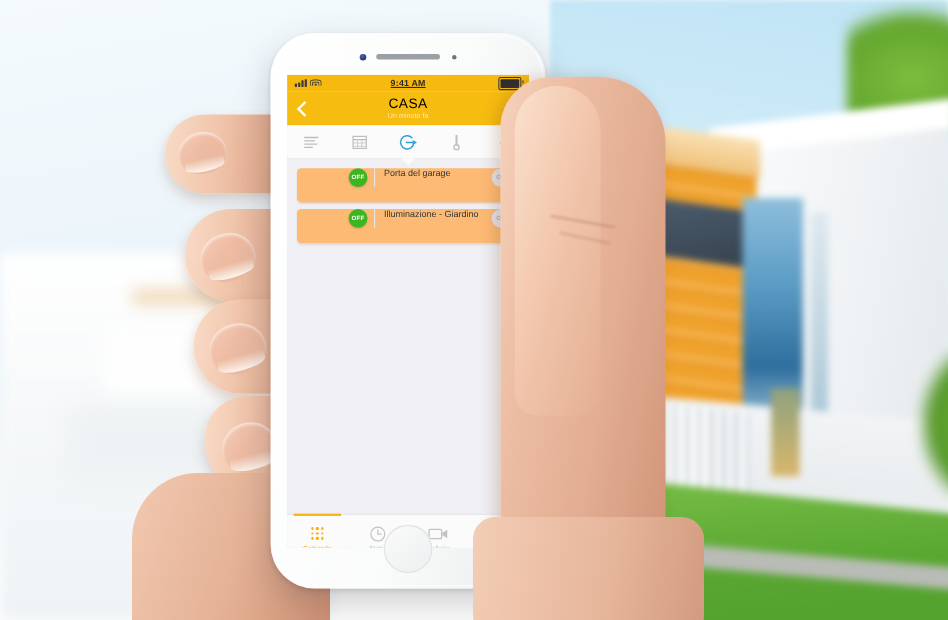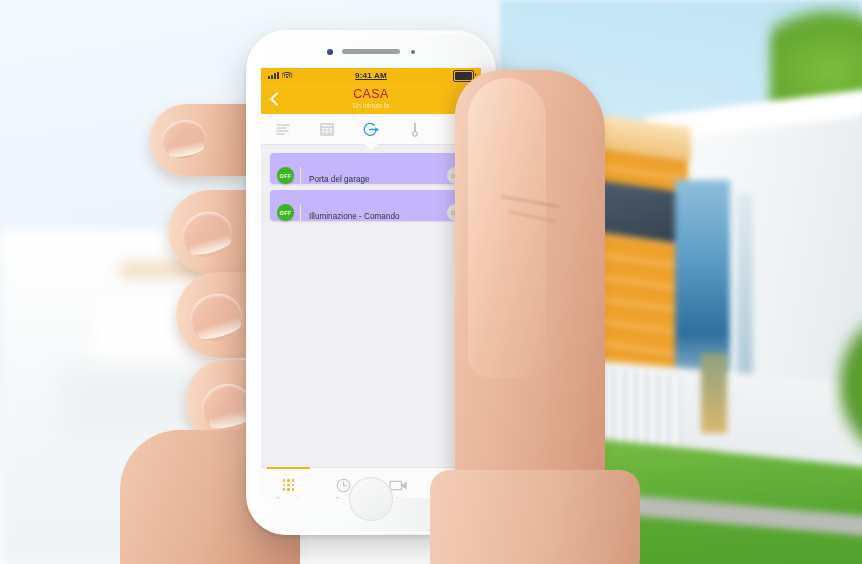--- a/index.html
+++ b/index.html
@@ -254,21 +254,21 @@
   }
   .nav-back{
     position:absolute;left:7px;top:50%;transform:translateY(-50%);
     width:14px;height:14px;cursor:pointer;
   }
   .nav-back::before{
     content:"";position:absolute;left:4px;top:2px;width:8px;height:8px;
     border-left:2px solid #fff;border-bottom:2px solid #fff;transform:rotate(45deg);
   }
   .nav-title{
-    color:#b91c1c;font-size:12.5px;font-weight:400;line-height:1.05;text-align:center;
+    color:#000000;font-size:12.5px;font-weight:400;line-height:1.05;text-align:center;
     letter-spacing:.4px;
   }
   .nav-sub{
     color:#fde9b3;font-size:6.5px;line-height:1.2;text-align:center;margin-top:1px;
   }
 
   
   .toolbar{
     height:30px;background:#fbfbfb;
     display:flex;align-items:center;justify-content:space-around;
@@ -278,23 +278,23 @@
   .tb-item svg{display:block;}
 
   
   .content{position:relative;background:#efeff4;height:354px;padding-top:8px;}
   .caret{
     position:absolute;left:50%;top:-1px;transform:translateX(-50%);
     width:0;height:0;border-left:7px solid transparent;border-right:7px solid transparent;
     border-top:6px solid #fbfbfb;
   }
   .card{
-    margin:0 9px 6px 9px;height:31px;background:#c4b5fd;border-radius:4px;
-    display:flex;align-items:flex-end;
-    box-shadow:0 1px 2px rgba(0,0,0,.09);cursor:pointer;
+    margin:0 9px 6px 9px;height:31px;background:#fdba74;border-radius:4px;
+    display:flex;align-items:flex-start;
+    box-shadow:0 1px 2px rgba(0,0,0,.09);cursor:pointer;padding-left:40px;
   }
   .pill{
     width:17px;height:17px;border-radius:50%;
     display:flex;align-items:center;justify-content:center;
     font-size:5.6px;font-weight:bold;letter-spacing:.2px;flex:0 0 auto;
   }
   .pill-left{margin-left:7px;}
   .pill-right{margin-right:8px;margin-left:auto;}
   .pill.on-green{background:#3cb521;color:#fff;box-shadow:0 1px 2px rgba(0,0,0,.18);}
   .pill.on-red{background:#e01b1b;color:#fff;box-shadow:0 1px 2px rgba(0,0,0,.2);}
@@ -458,21 +458,21 @@
           <div class="pill pill-left on-green">OFF</div>
           <div class="divider"></div>
           <div class="card-label">Porta del garage</div>
           <div class="pill pill-right off-grey">ON</div>
         </div>
 
 
         <div class="card">
           <div class="pill pill-left on-green">OFF</div>
           <div class="divider"></div>
-          <div class="card-label">Illuminazione - Comando</div>
+          <div class="card-label">Illuminazione - Giardino</div>
           <div class="pill pill-right off-grey">ON</div>
         </div>
 
 
         <div class="tabbar">
           <div class="tab active">
             <div class="tab-icon">
               <span class="dotgrid">
                   <i></i>
                   <i></i>

